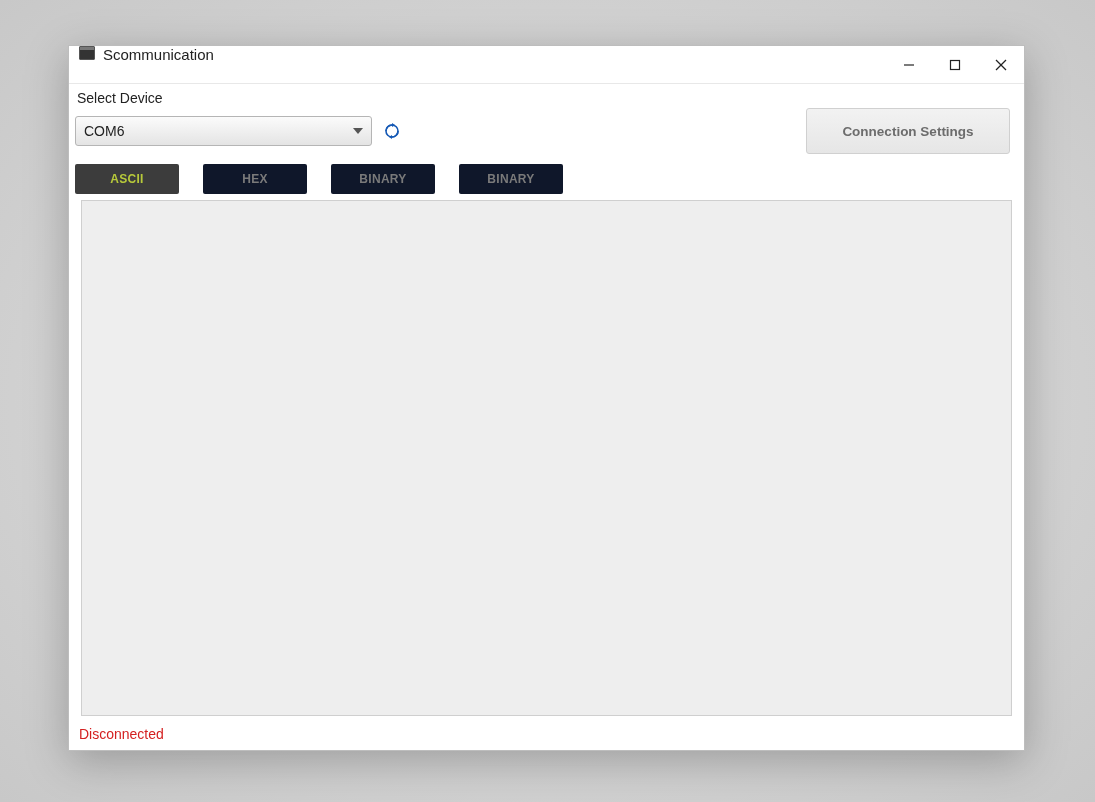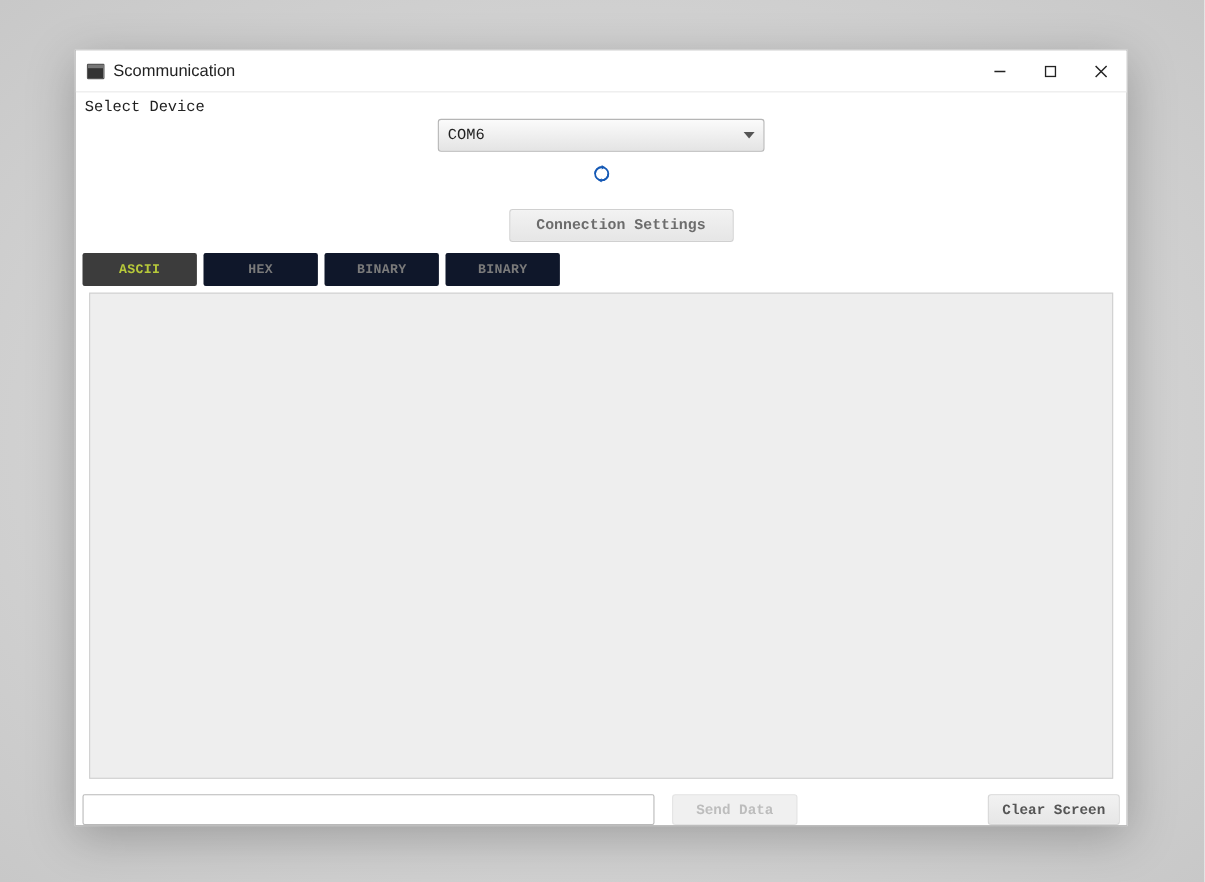--- a/index.html
+++ b/index.html
@@ -23,21 +23,21 @@
     background: #ffffff;
     border: 1px solid #bdbdbd;
     box-shadow: 0 10px 40px rgba(0,0,0,0.25);
     display: flex;
     flex-direction: column;
   }
   
   .titlebar {
     height: 38px;
     display: flex;
-    align-items: center;
+    align-items: flex-start;
     background: #ffffff;
     border-bottom: 1px solid #e8e8e8;
   }
   .titlebar .app-icon {
     width: 16px;
     height: 14px;
     margin-left: 10px;
     margin-right: 8px;
     background: linear-gradient(#333,#333);
     border: 1px solid #555;
@@ -79,33 +79,31 @@
     font-size: 14px;
     color: #333;
     cursor: default;
   }
   
   .content {
     flex: 1;
     display: flex;
     flex-direction: column;
     padding: 0;
-    font-family: Liberation Mono, monospace;
   }
   .section-label {
     padding: 6px 8px 2px 8px;
     font-size: 14px;
     color: #222;
   }
   .device-row {
     display: flex;
     align-items: center;
     padding: 0 6px 10px 6px;
     gap: 12px;
-    flex-direction: column;
   }
   .combo {
     width: 297px;
     height: 30px;
     border: 1px solid #b5b5b5;
     border-radius: 3px;
     background: linear-gradient(#fbfbfb,#e4e4e4);
     display: flex;
     align-items: center;
     padding: 0 8px;
@@ -114,39 +112,39 @@
   }
   .combo .caret {
     width: 0; height: 0;
     border-left: 5px solid transparent;
     border-right: 5px solid transparent;
     border-top: 6px solid #555;
   }
   .refresh-icon svg { width: 16px; height: 16px; display:block; }
   .device-row .spacer { flex: 1; }
   .big-btn {
-    height: 30px;
+    height: 46px;
     border: 1px solid #d0d0d0;
     border-radius: 3px;
     background: linear-gradient(#f2f2f2,#e6e6e6);
     color: #6c6c6c;
     font-weight: 600;
     font-size: 13.5px;
     display: flex;
     align-items: center;
     justify-content: center;
     cursor: default;
     margin-left: 44px;
   }
   .big-btn.conn-settings { width: 204px; margin-right: 8px; }
   .big-btn.connect { width: 124px; }
   
   .tabs {
     display: flex;
-    gap: 6px;
+    gap: 24px;
     padding: 0 6px;
     align-items: center;
   }
   .tab {
     width: 104px;
     height: 30px;
     border-radius: 2px;
     background: #0f172a;
     color: #7a7a7a;
     font-weight: 700;
@@ -271,22 +269,17 @@
 
     <div class="tabs">
       <div class="tab active">ASCII</div>
       <div class="tab">HEX</div>
       <div class="tab">BINARY</div>
       <div class="tab">BINARY</div>
     </div>
 
     <div class="terminal"></div>
 
-    <div class="bottom-row">
-      <input class="input-box" type="text" value="" style="">
-      <div class="send-btn">Send Data</div>
-      <div class="spacer"></div>
-      <div class="clear-btn">Clear Screen</div>
-    </div>
-
+
+    <div class="status">Disconnected</div>
   </div>
 
 </div>
 
 </body></html>

